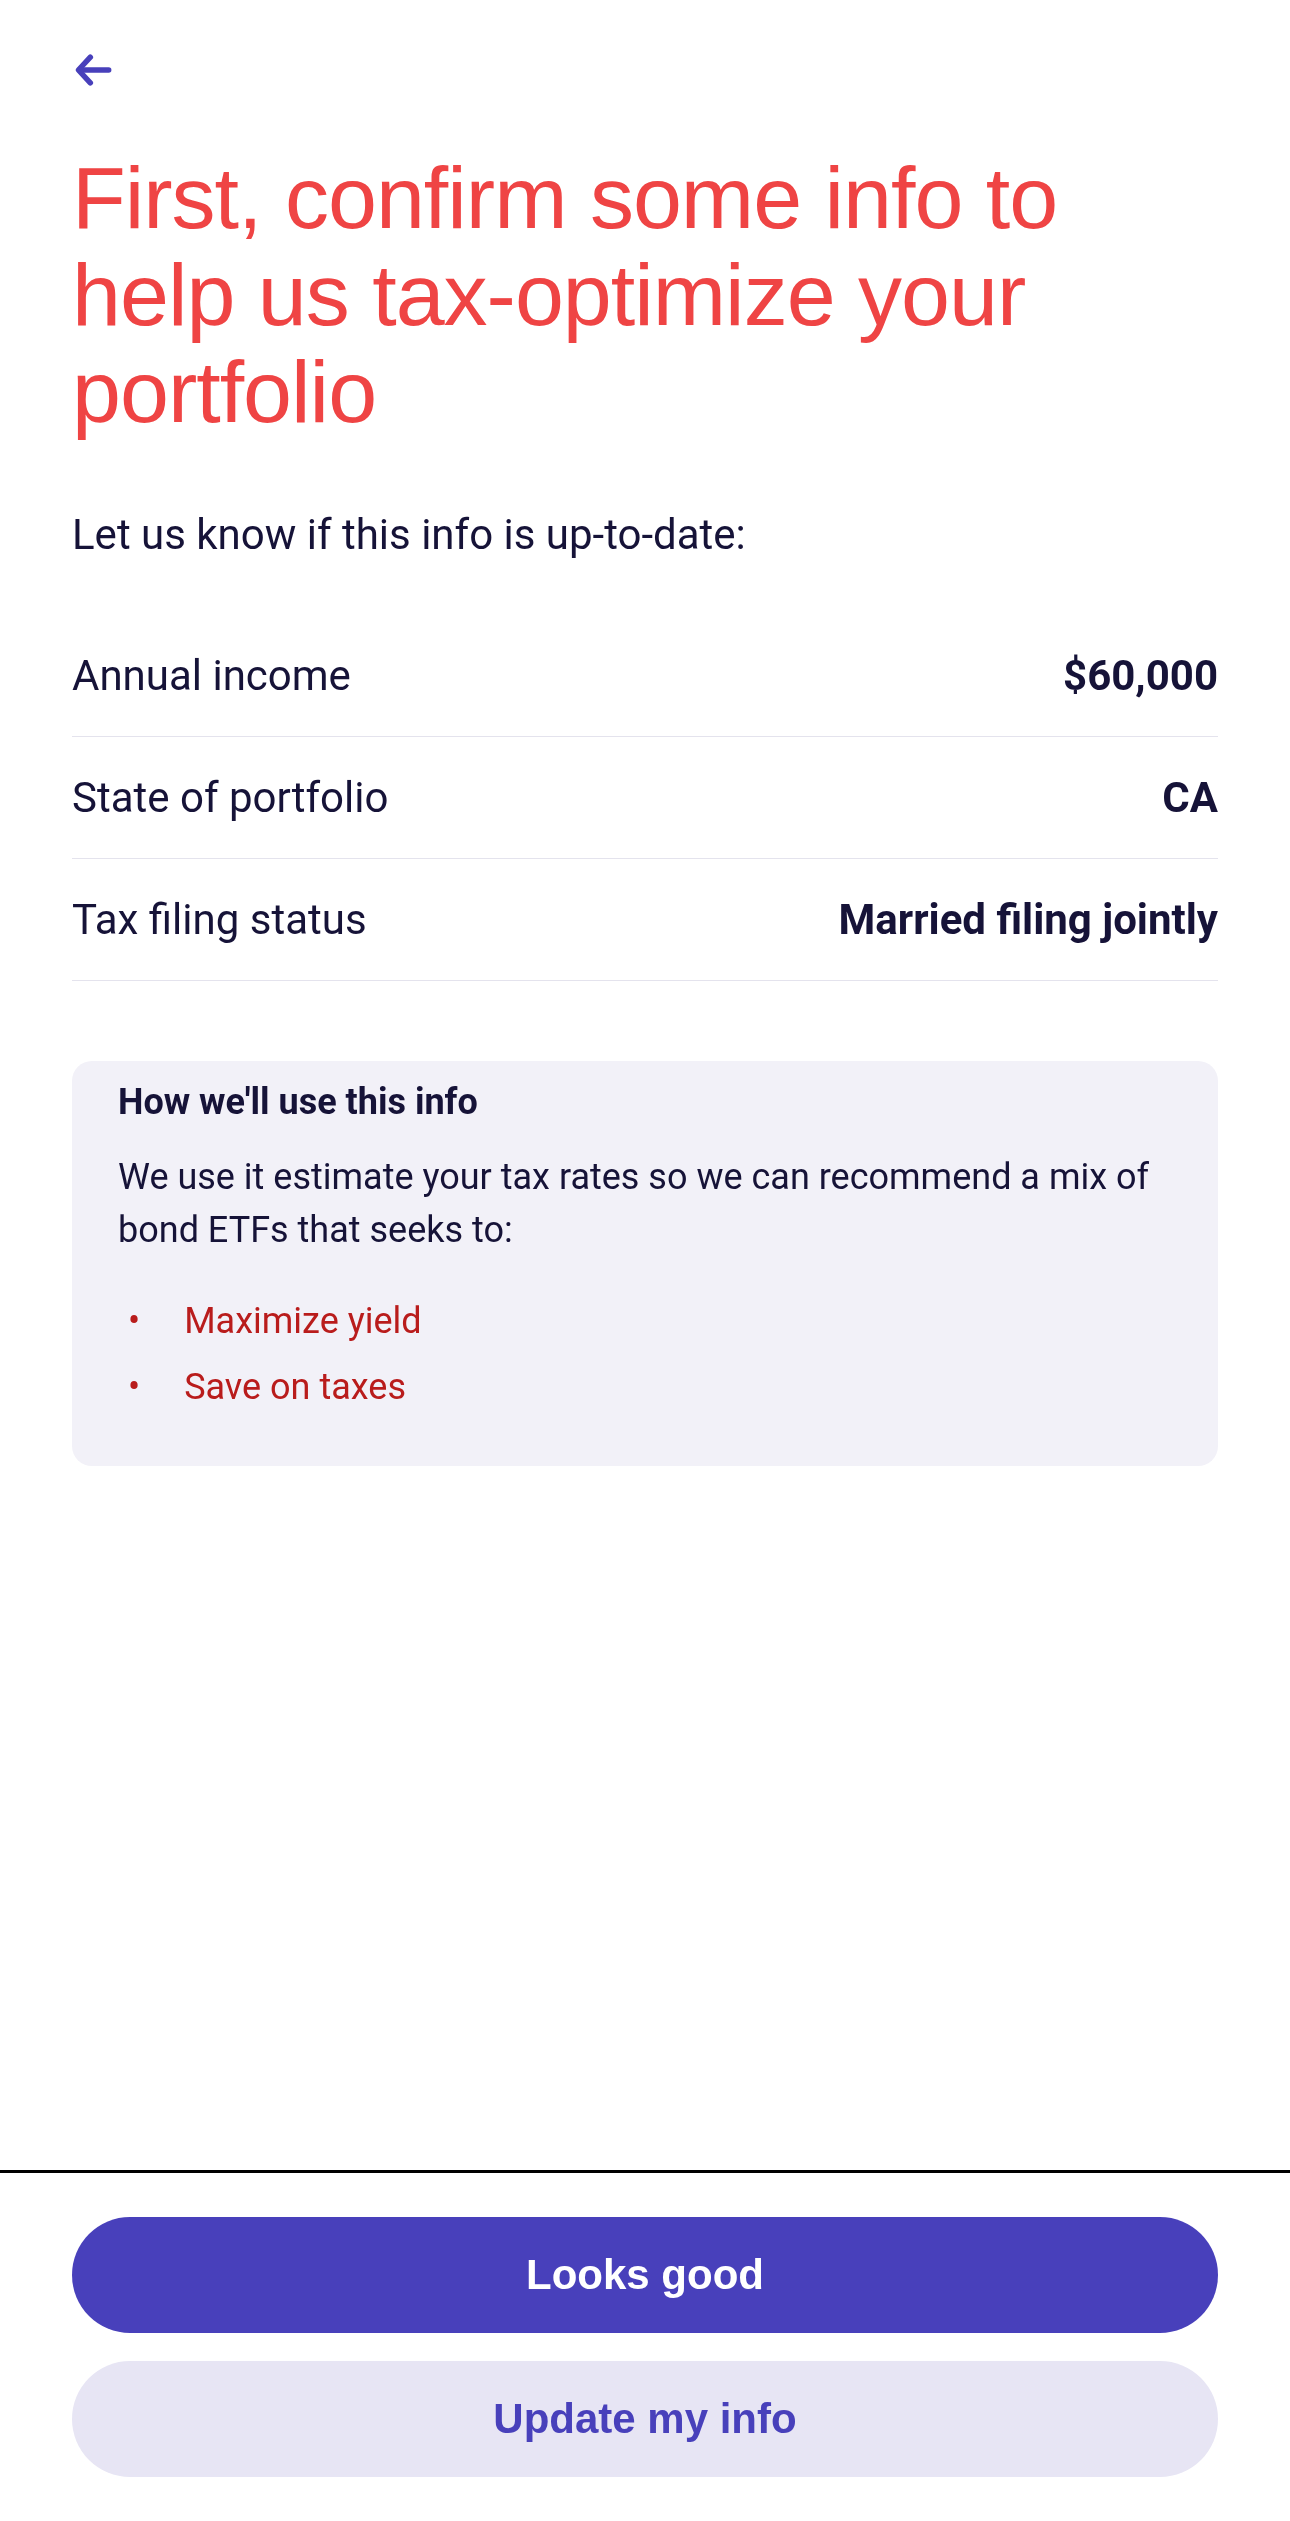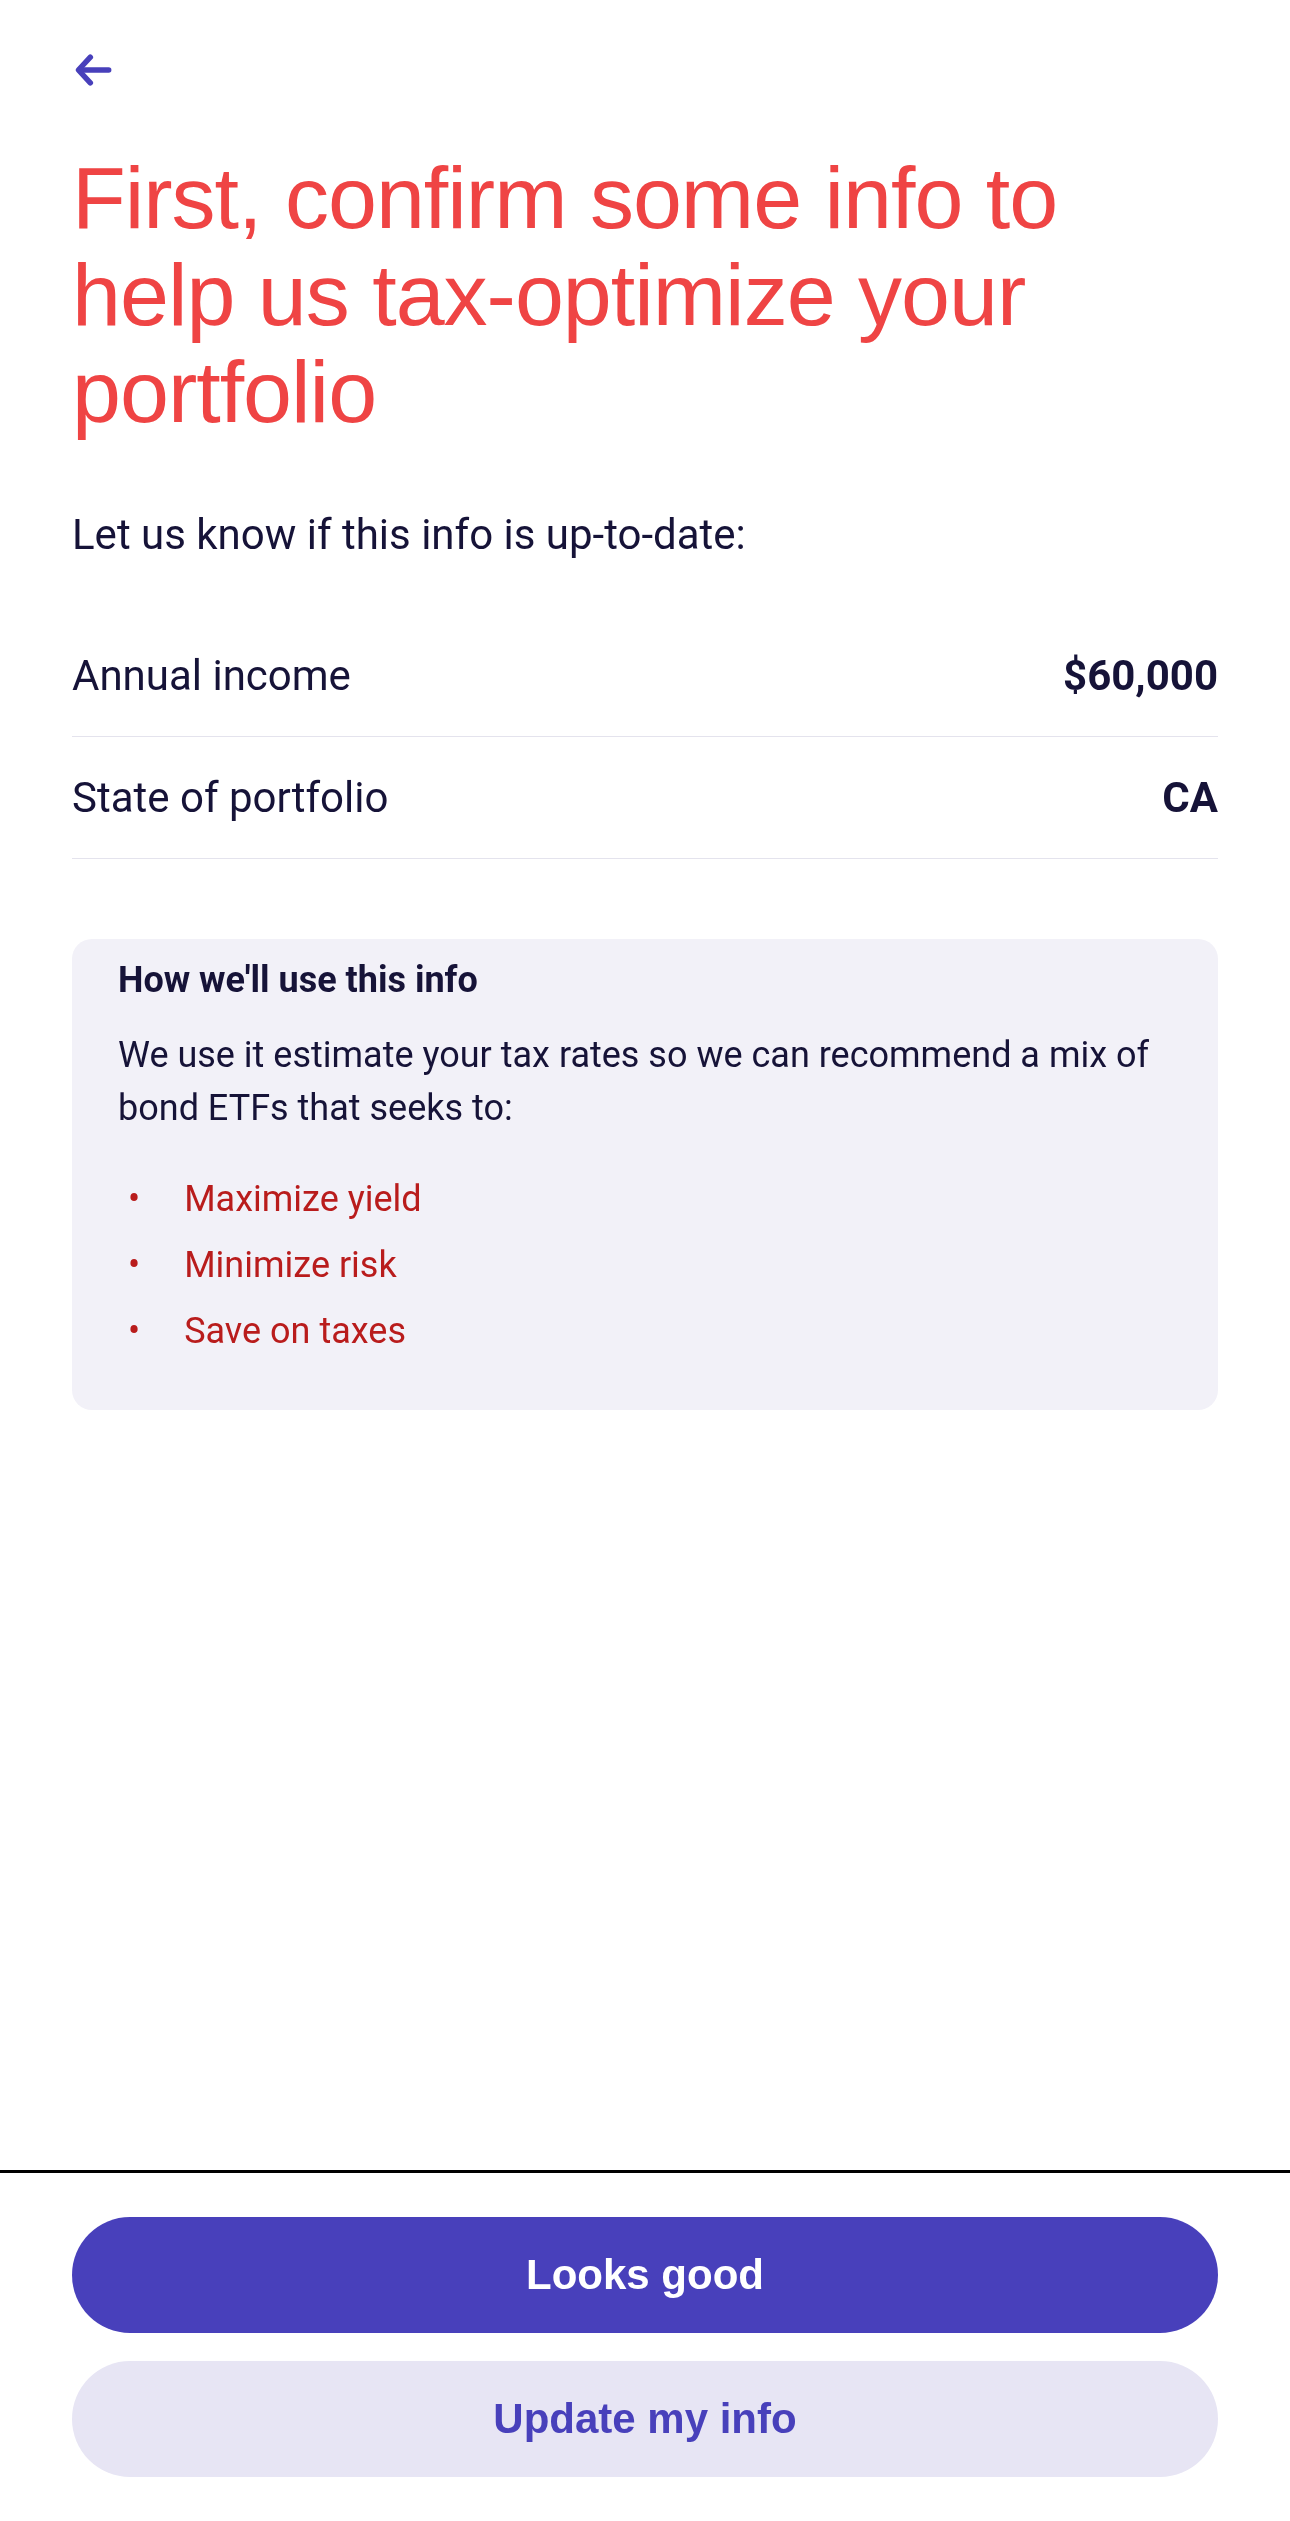--- a/index.html
+++ b/index.html
@@ -149,27 +149,30 @@
   <div class="info-row">
     <span class="info-label">Annual income</span>
     <span class="info-value">$60,000</span>
   </div>
 
   <div class="info-row">
     <span class="info-label">State of portfolio</span>
     <span class="info-value">CA</span>
   </div>
 
+  <div class="info-row">
+    <span class="info-label">Tax filing status</span>
+    <span class="info-value">Married filing jointly</span>
+  </div>
 
   <div class="info-card">
     <div class="card-title">How we'll use this info</div>
     <div class="card-body">We use it estimate your tax rates so we can recommend a mix of bond ETFs that seeks to:</div>
     <ul class="card-list">
       <li>Maximize yield</li>
-      <li>Minimize risk</li>
       <li>Save on taxes</li>
     </ul>
   </div>
 
 </div>
 
 <div class="footer">
   <button class="btn btn-primary">Looks good</button>
   <button class="btn btn-secondary">Update my info</button>
 </div>

